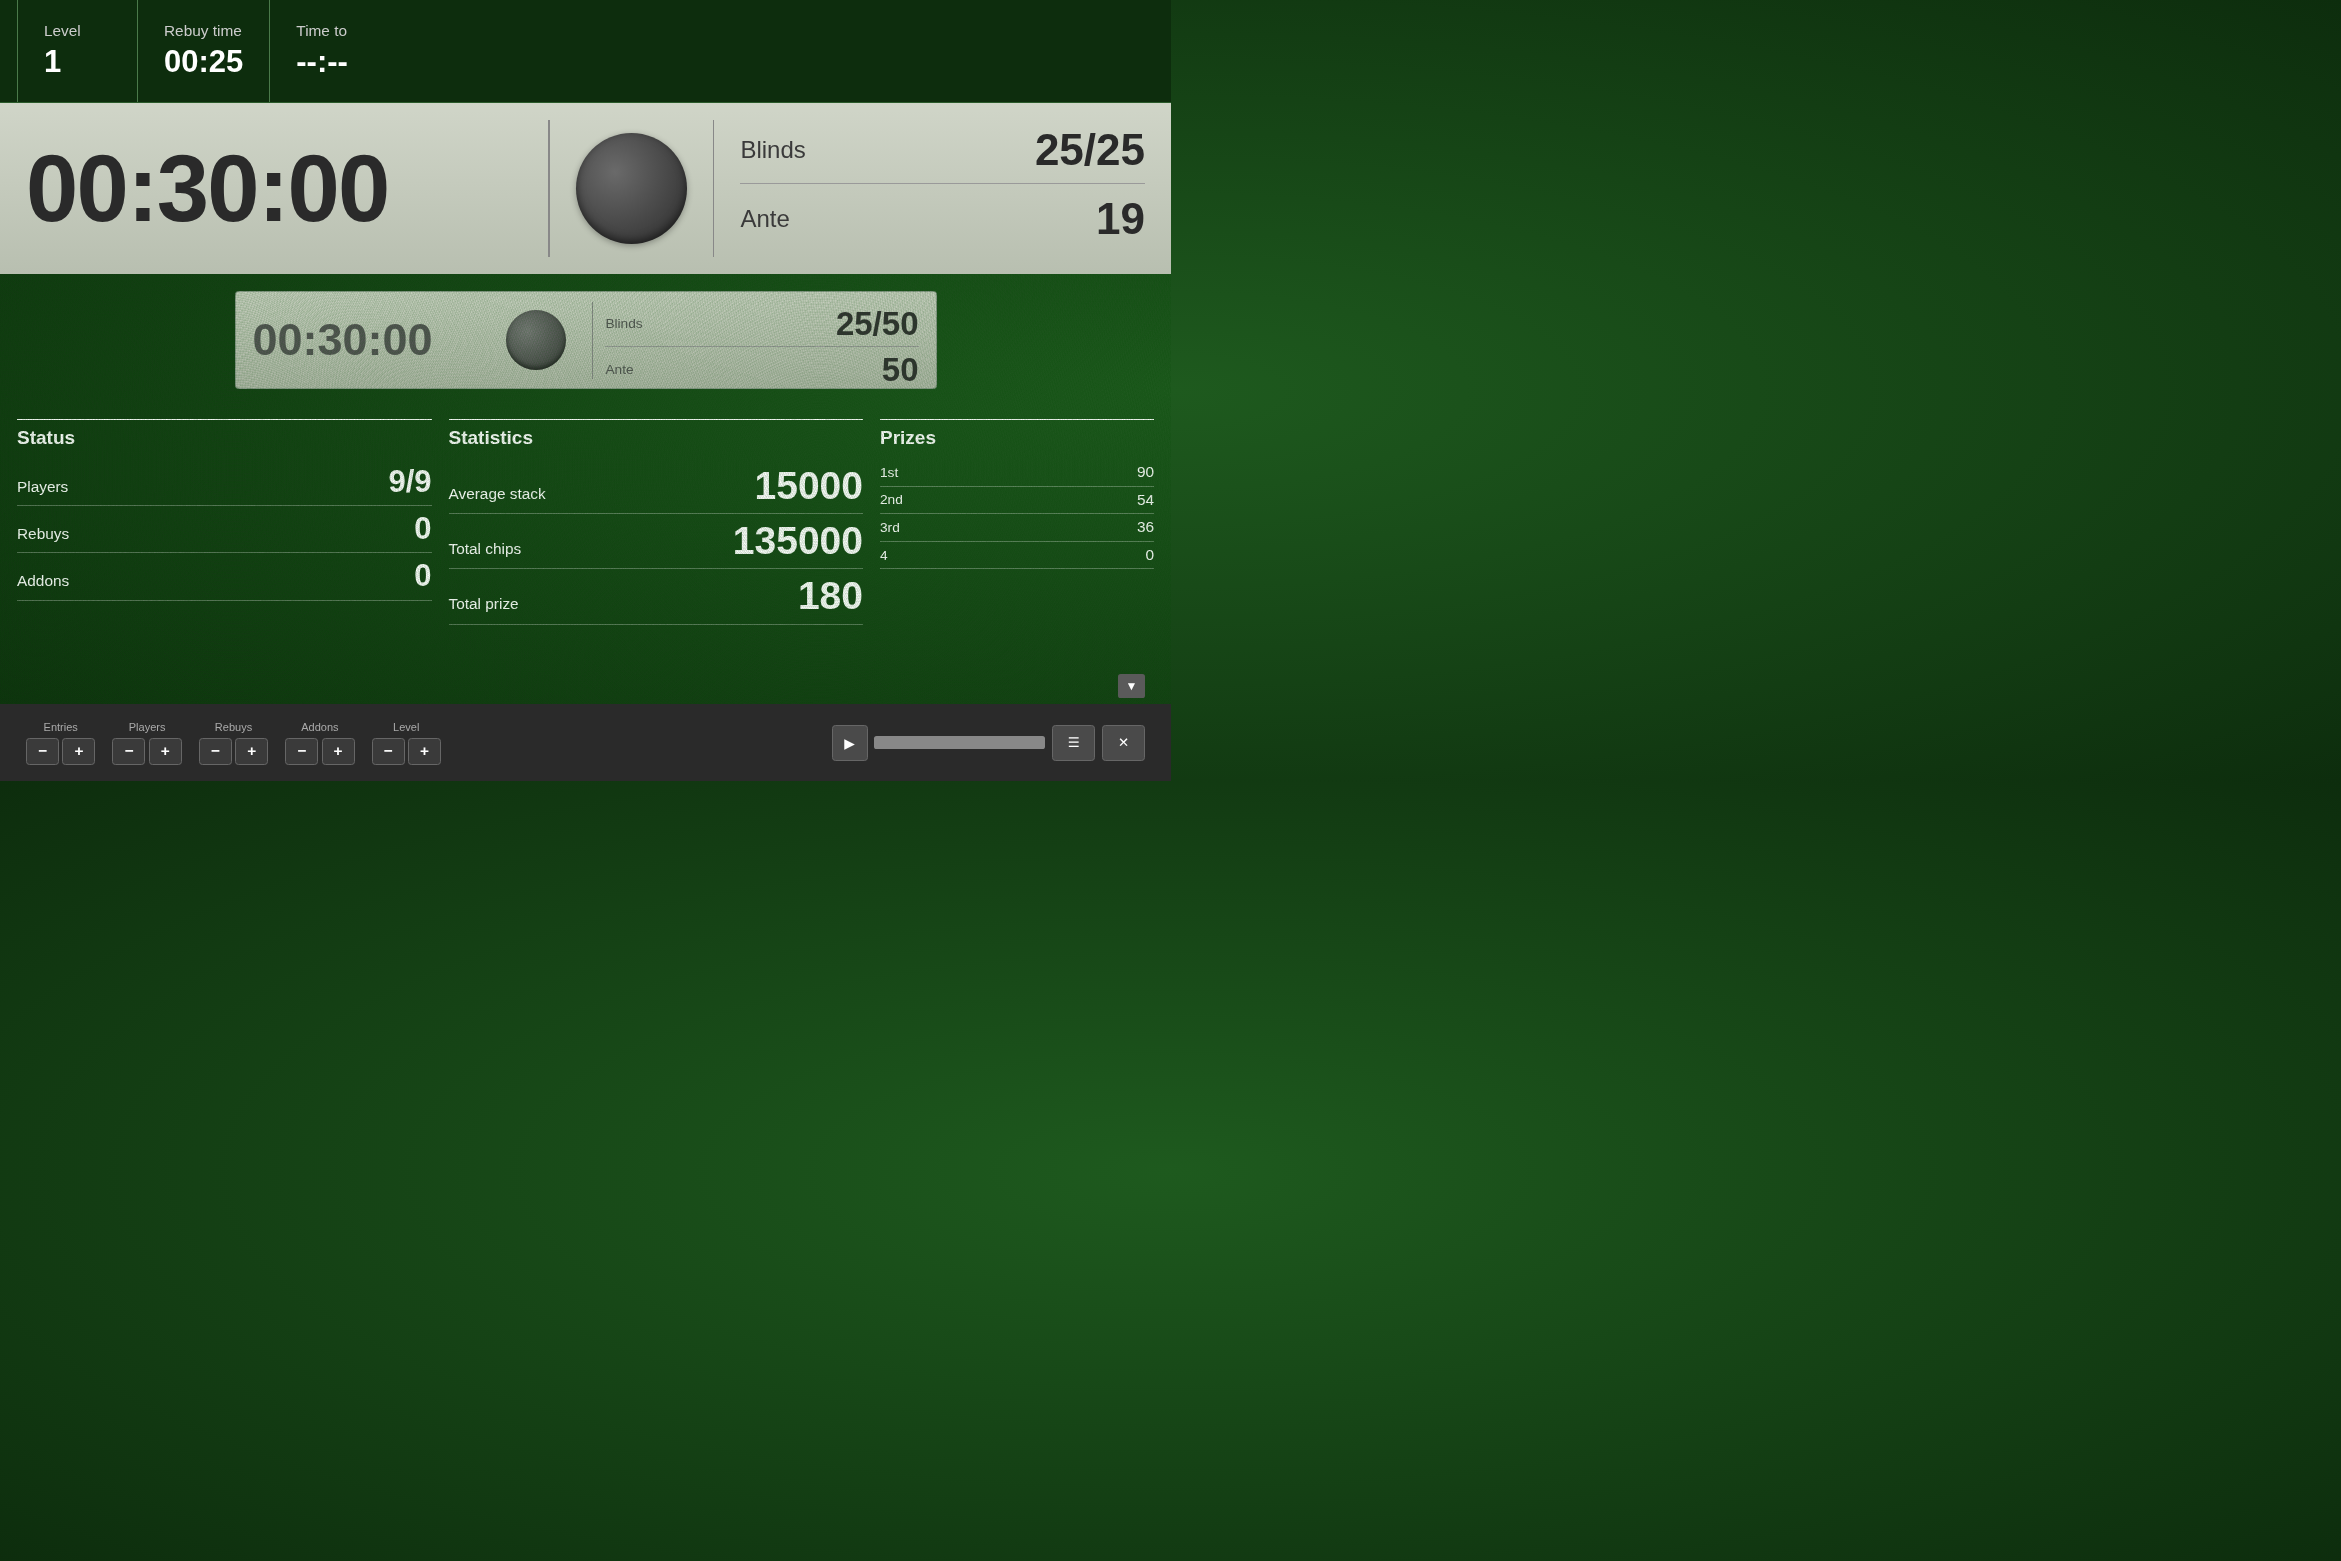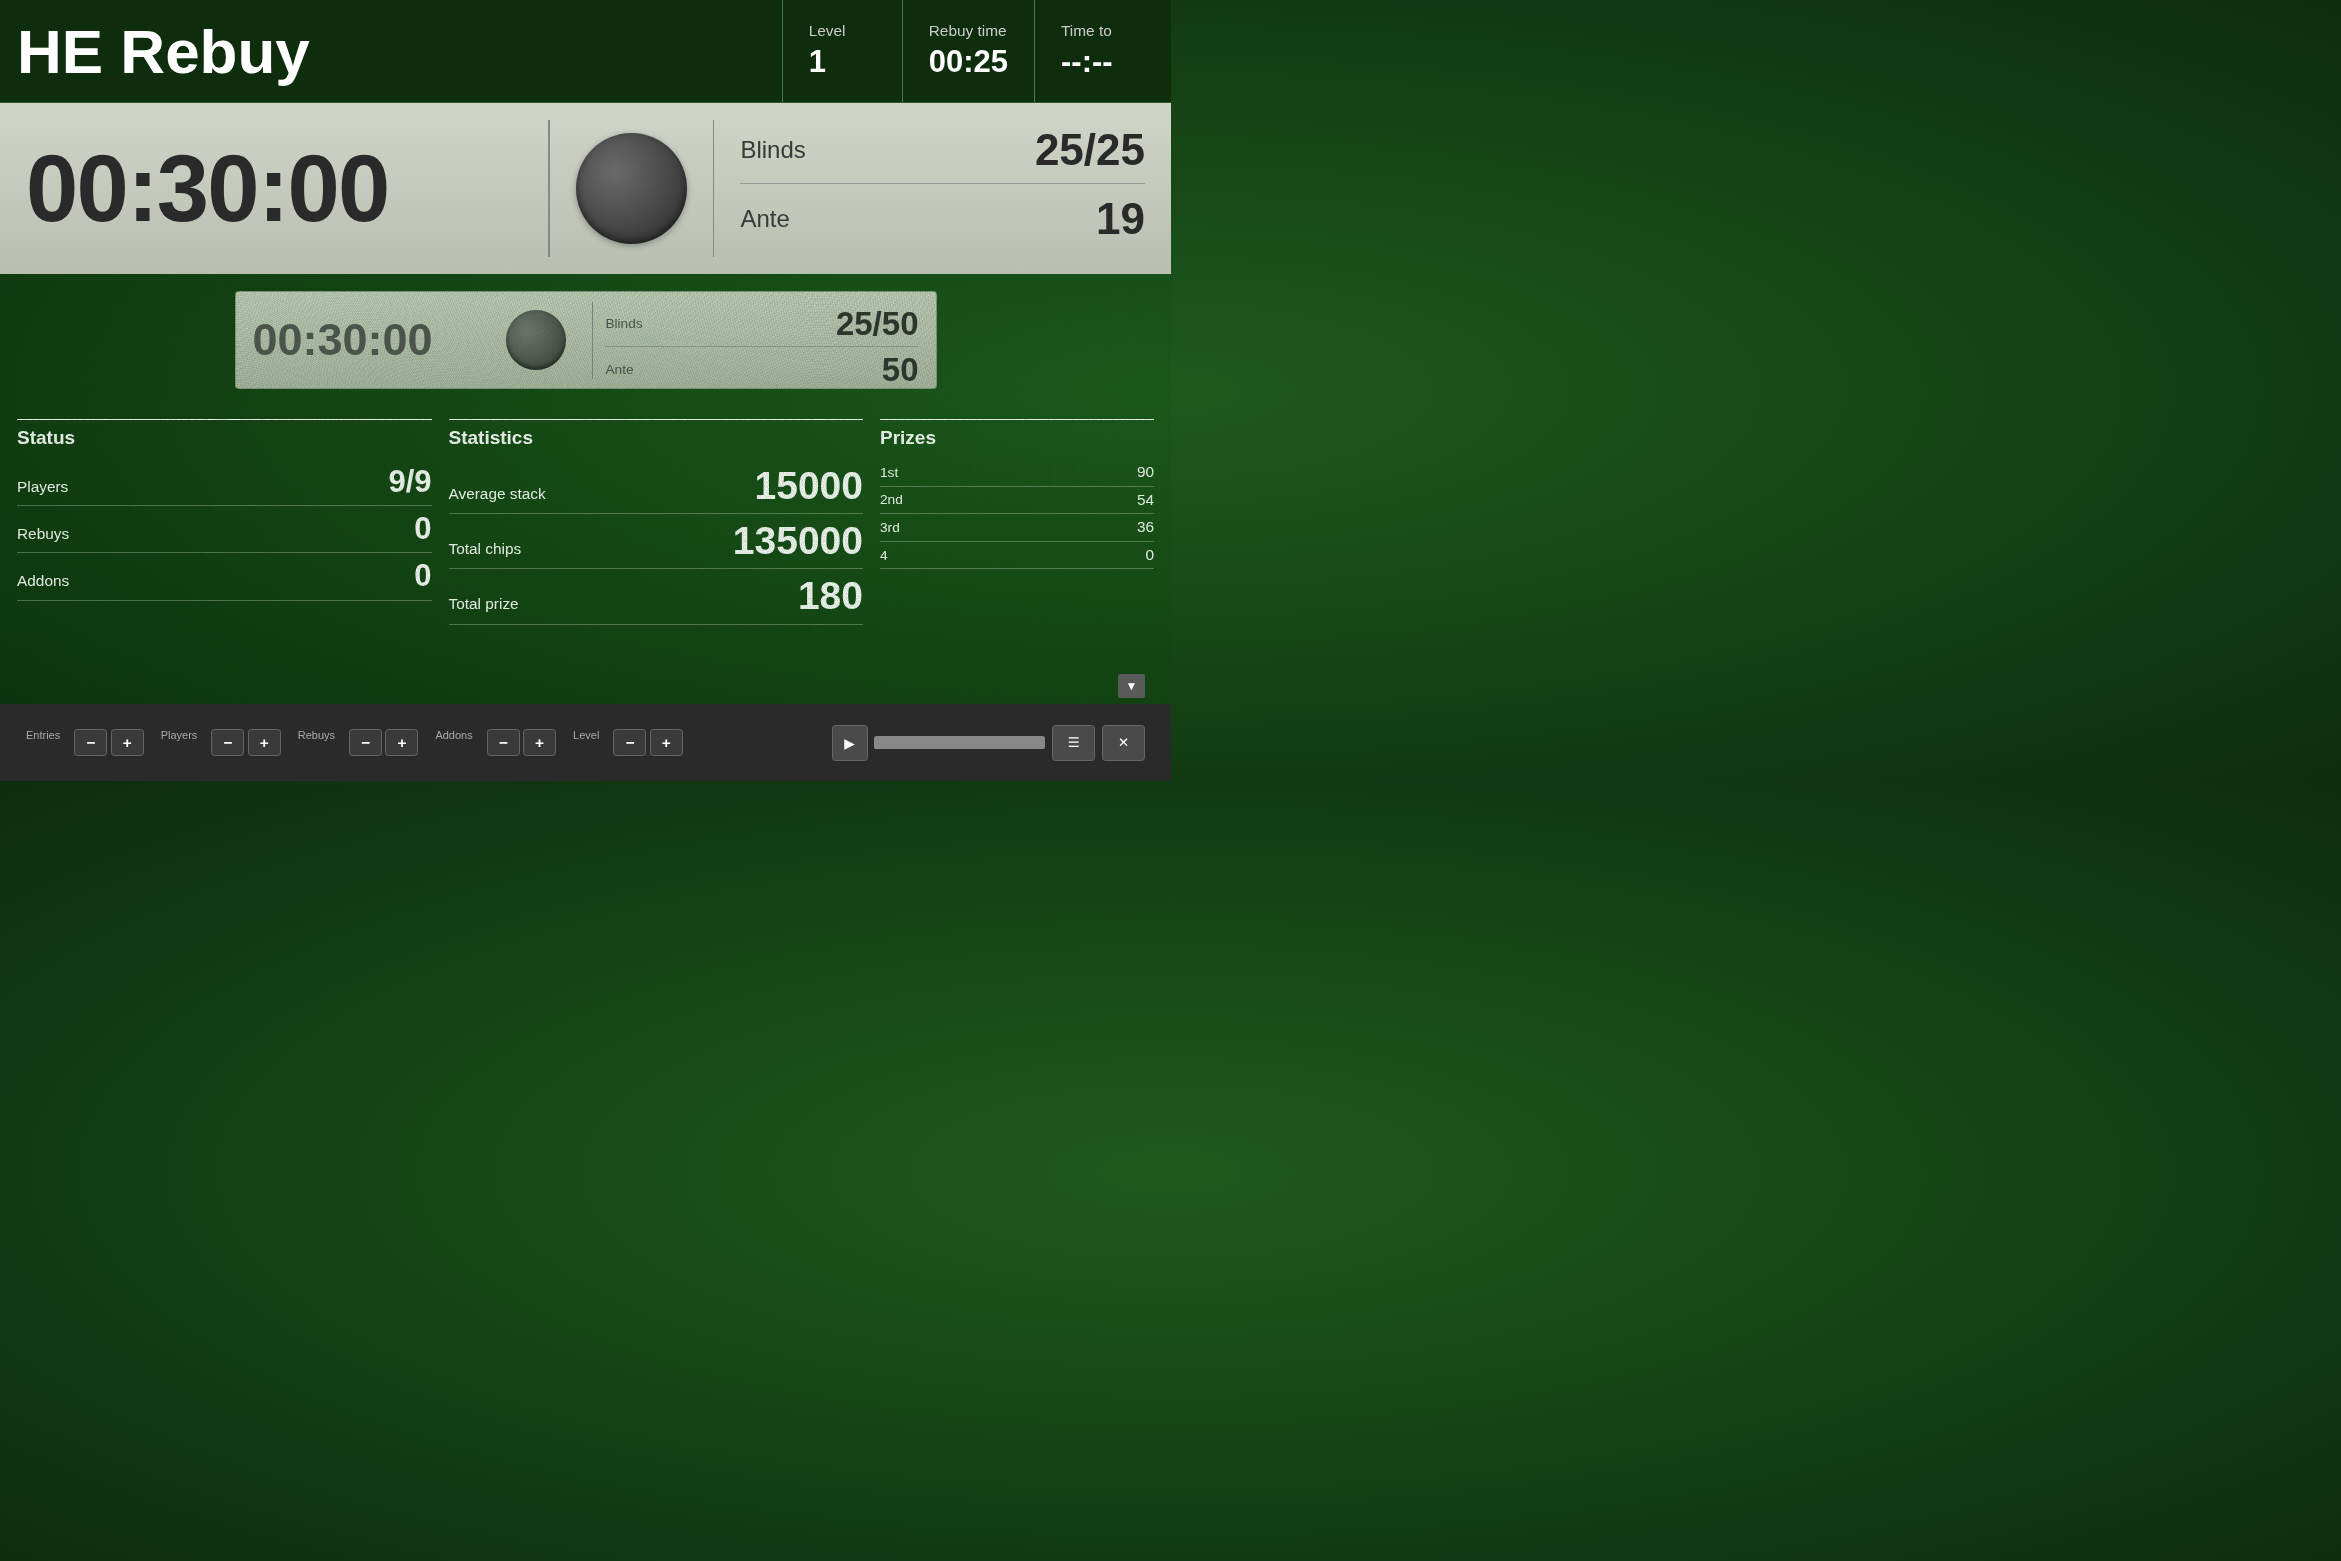--- a/index.html
+++ b/index.html
@@ -296,23 +296,23 @@
       background-color: #2a2a2a;
       height: 77px;
       display: flex;
       align-items: center;
       padding: 0 26px;
       gap: 17px;
     }
 
     .control-group {
       display: flex;
-      flex-direction: row;
-      align-items: flex-start;
-      gap: 14px;
+      flex-direction: column;
+      align-items: center;
+      gap: 5px;
     }
 
     .control-label {
       font-size: 11px;
       color: #aaaaaa;
     }
 
     .control-buttons {
       display: flex;
       gap: 3.4px;
@@ -386,21 +386,20 @@
       align-items: center;
       justify-content: center;
       color: white;
       font-size: 12px;
     }
   </style>
 </head>
 <body>
 
 <div class="header">
-  <div class="header-title">HE Rebuy</div>
   <div class="header-stats">
     <div class="header-stat">
       <span class="header-stat-label">Level</span>
       <span class="header-stat-value">1</span>
     </div>
     <div class="header-stat">
       <span class="header-stat-label">Rebuy time</span>
       <span class="header-stat-value">00:25</span>
     </div>
     <div class="header-stat">

